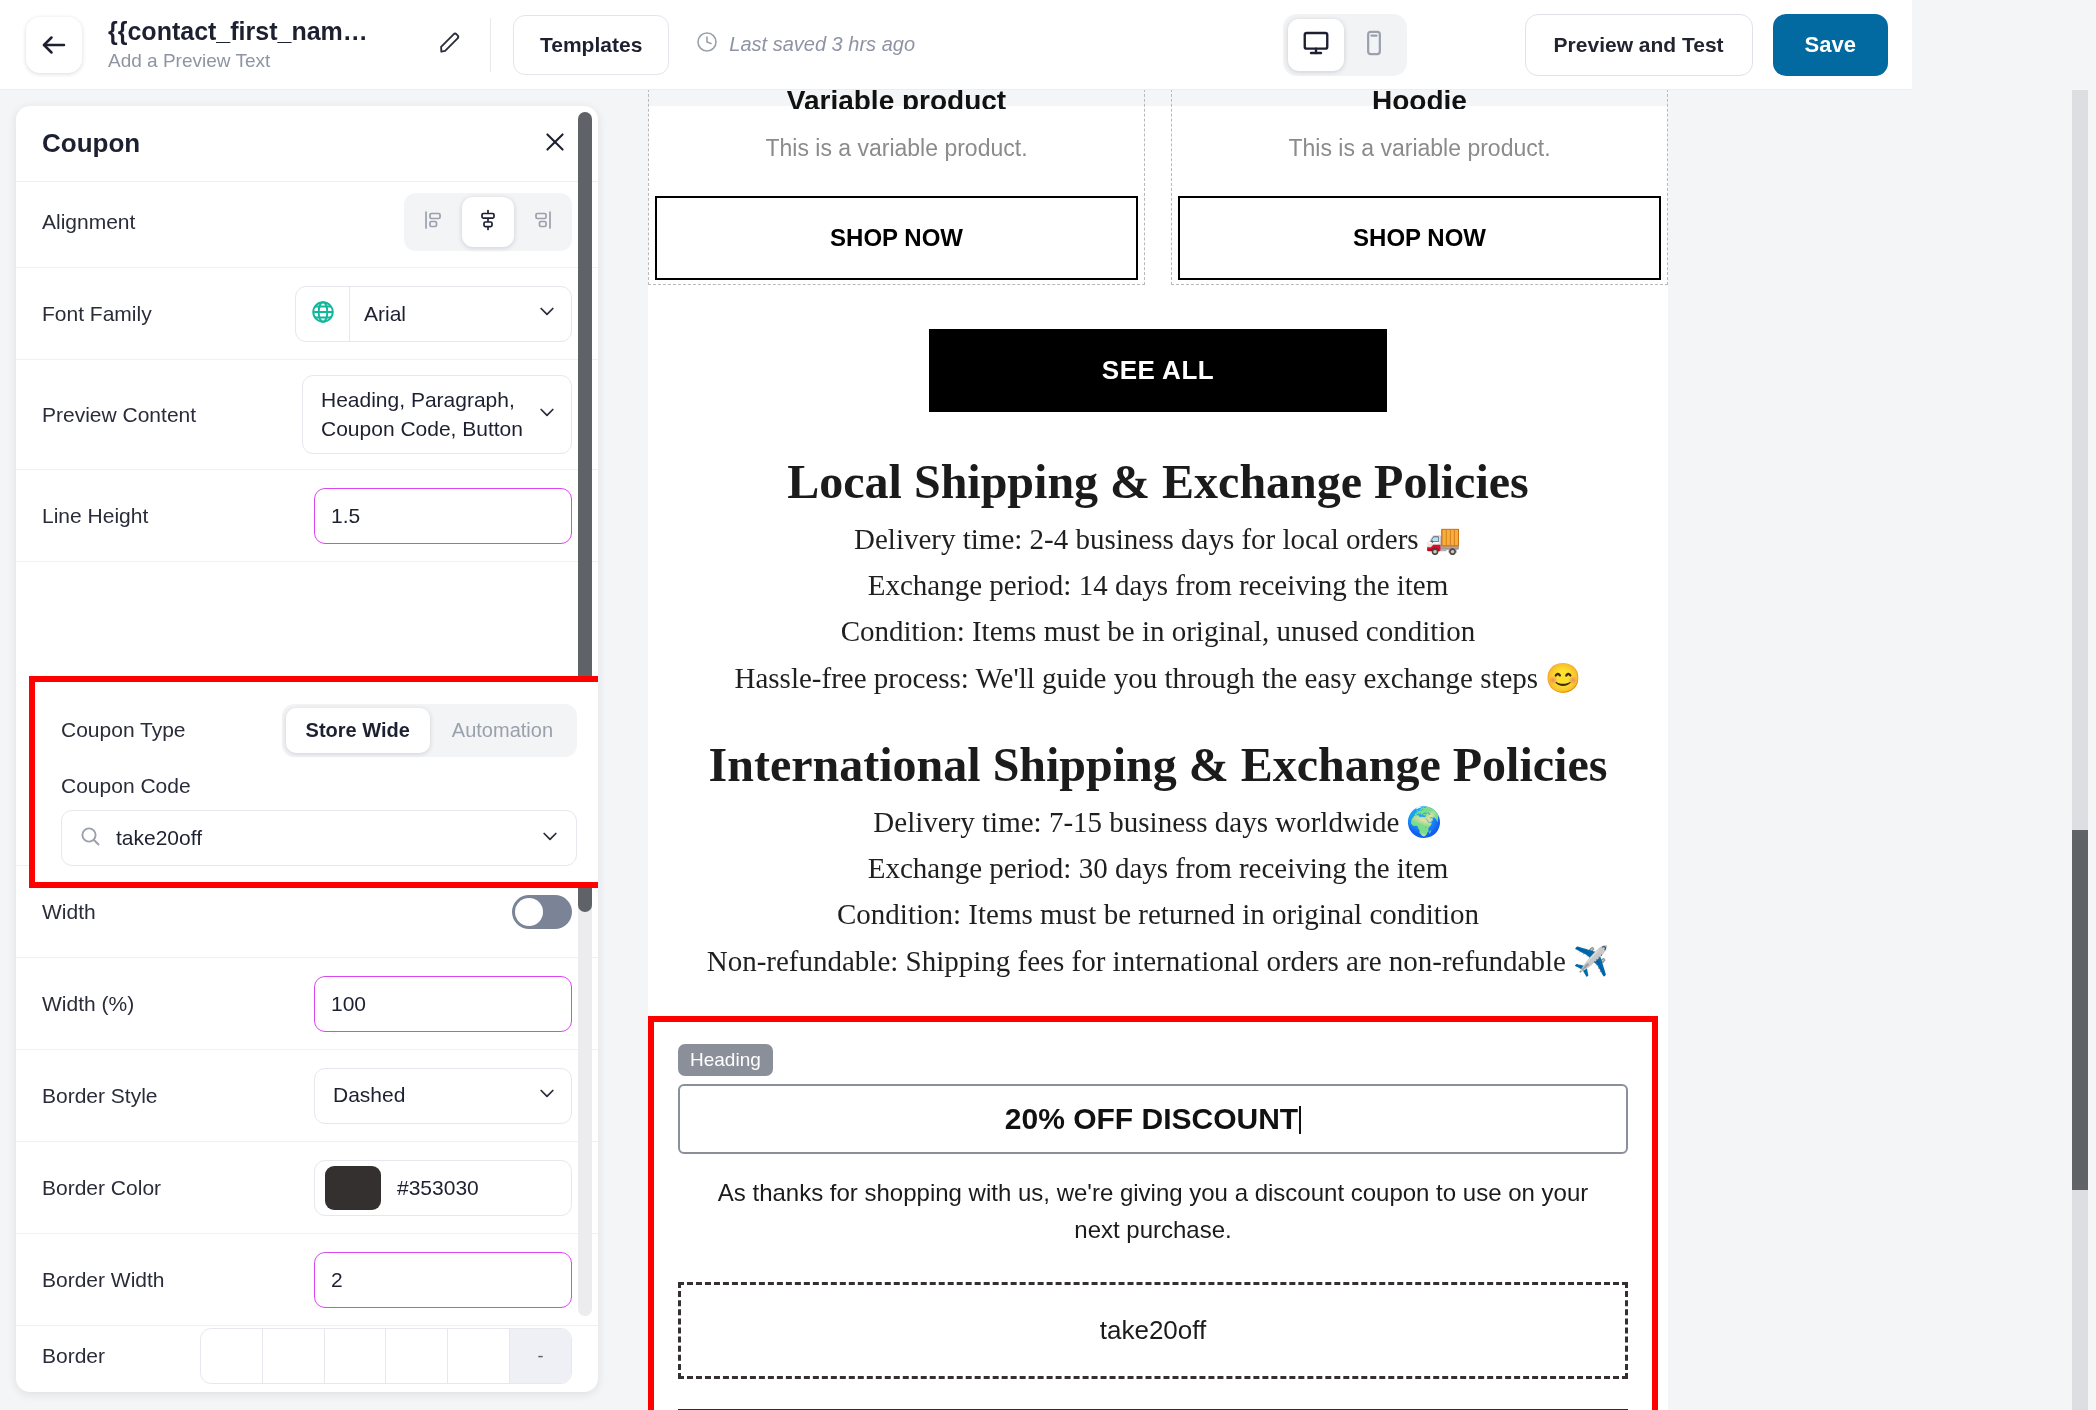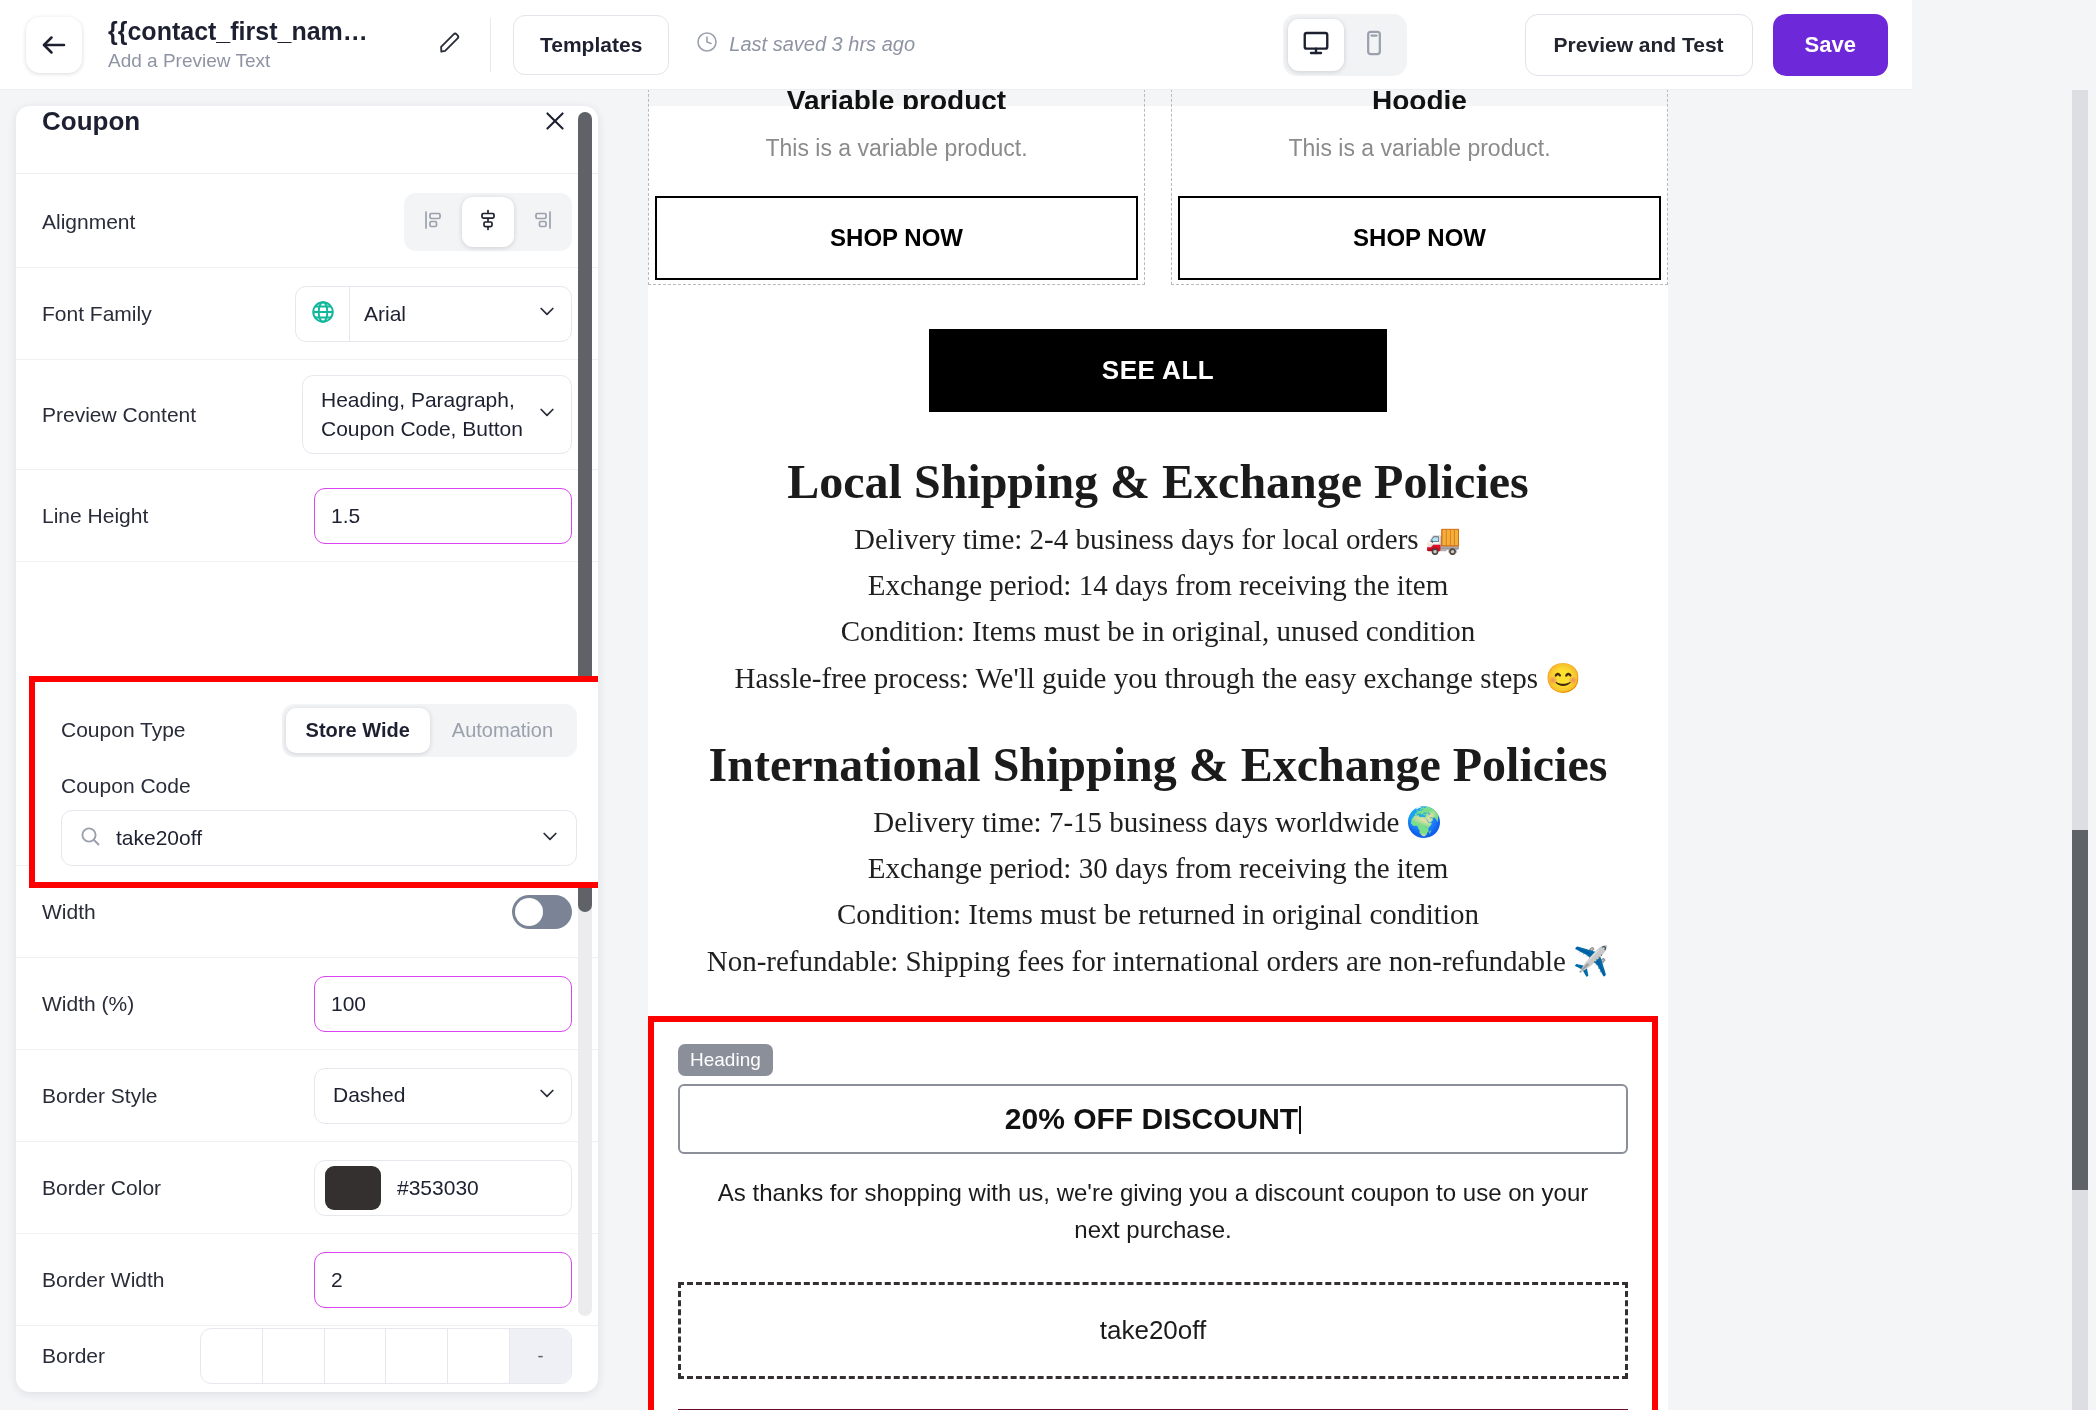--- a/index.html
+++ b/index.html
@@ -76,21 +76,21 @@
 
   
   .left-panel {
     position:absolute; left:16px; top:106px;
     width: 582px; height: 1286px;
     background:#fff; border-radius: 14px;
     box-shadow: 0 2px 10px rgba(20,25,40,.10);
     overflow: hidden;
   }
   .panel-head {
-    height: 68px; display:flex; justify-content:space-between;
+    height: 76px; display:flex; align-items:center; justify-content:space-between;
     padding: 0 26px; border-bottom:1px solid #eceef1;
   }
   .panel-head h2 { font-size: 26px; font-weight:700; color:#1d2030; }
   .close-x { cursor:pointer; width:34px;height:34px;display:flex;align-items:center;justify-content:center;}
   .panel-body { position:absolute; top:70px; left:0; width:582px; height:1216px; overflow:hidden; }
   .row {
     display:flex; align-items:center; justify-content:space-between;
     padding: 0 26px; min-height: 92px;
     border-bottom: 1px solid #f0f1f4;
   }
@@ -292,21 +292,21 @@
           <line x1="9.8" y1="5.6" x2="14.2" y2="5.6" stroke-linecap="round"></line>
         </svg>
       </span>
     </div>
   </div>
 
   <div class="topbar-right">
     <div class="preview-btn">
       <span>Preview and Test</span>
     </div>
-    <div class="save-btn" id="save-btn" style="background: #6d28d9;">
+    <div class="save-btn" id="save-btn" style="background: #0369a1;">
       <span>Save</span>
     </div>
   </div>
 </div>
 
 <div class="left-panel">
   <div class="panel-head">
     <h2><span>Coupon</span></h2>
     <div class="close-x">
       <span>

